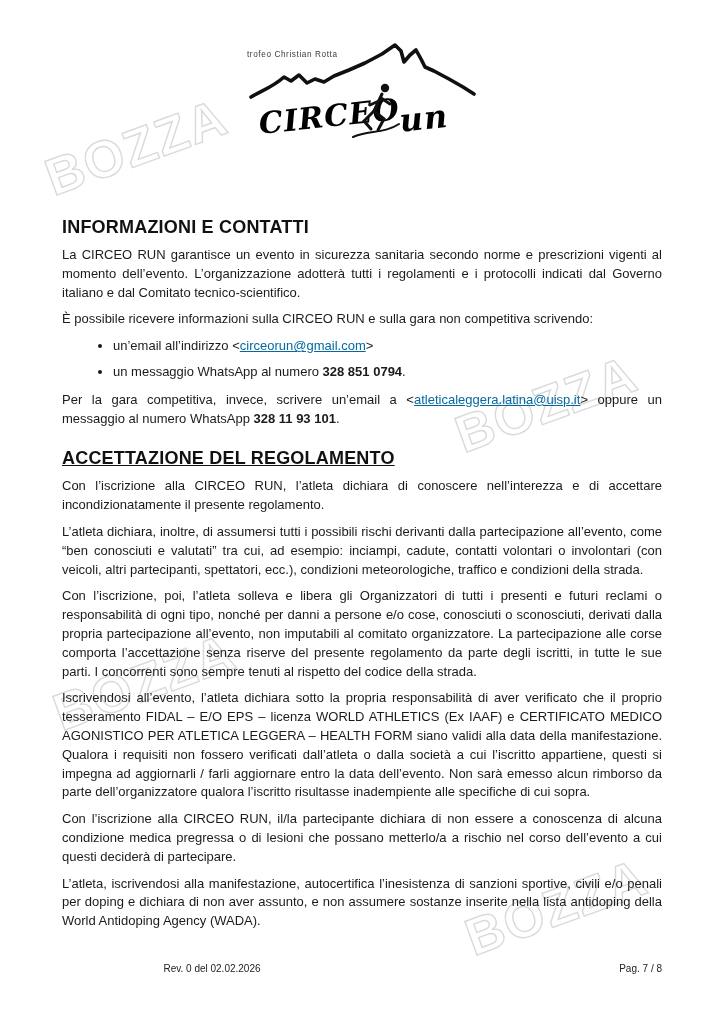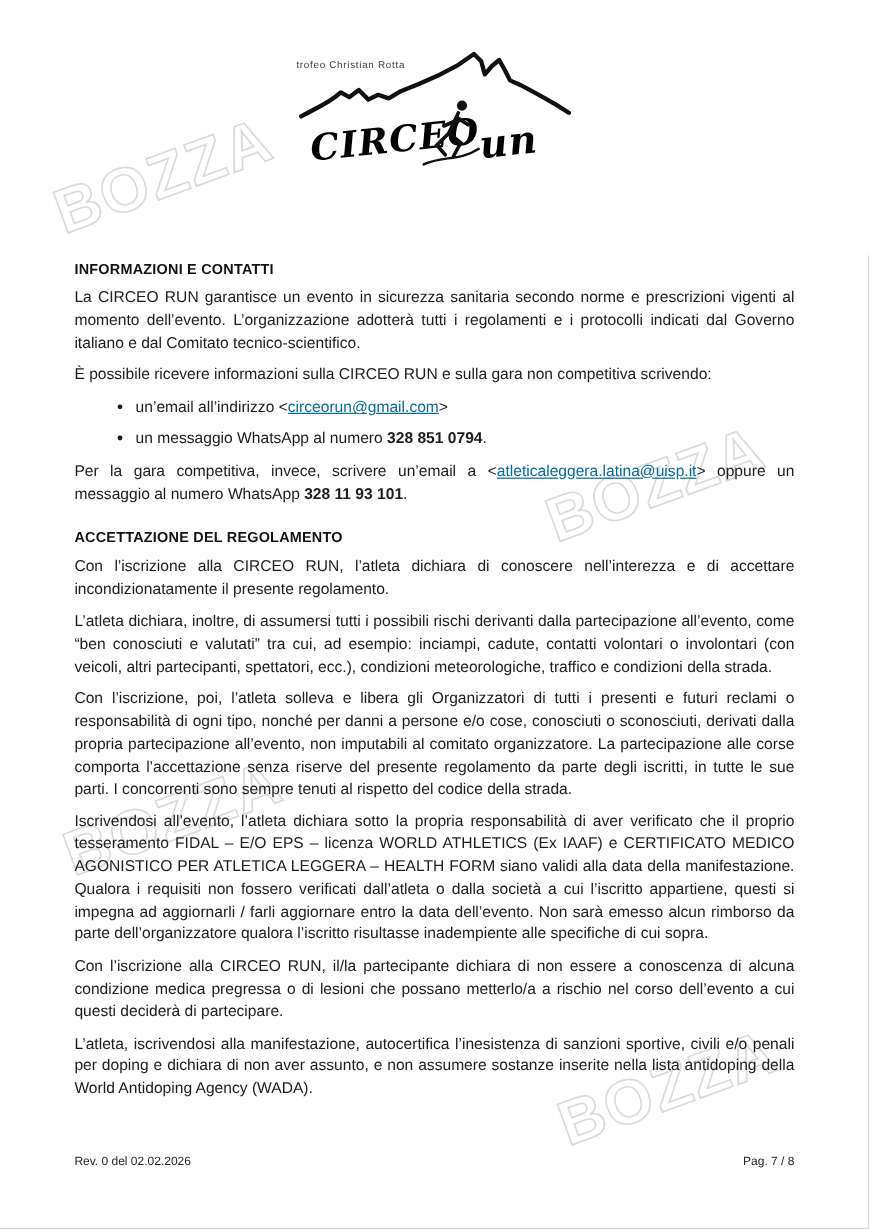--- a/index.html
+++ b/index.html
@@ -24,38 +24,38 @@
   .wm1 { left:42px;  top:117px; }
   .wm2 { left:452px; top:374px; }
   .wm3 { left:50px;  top:652px; }
   .wm4 { left:462px; top:877px; }
   
   .content {
     position:absolute; left:62px; right:62px; top:0; z-index:1;
   }
   .logo-wrap { width:250px; margin:38px auto 72px auto; }
   .section-heading {
-    font-size:12px; font-weight:700; letter-spacing:0.2px;
+    font-size:18px; font-weight:700; letter-spacing:0.2px;
     margin:0 0 8px 0; color:#111;
   }
-  .sec-gap { margin-top:20px; }
+  .sec-gap { margin-top:20px;text-decoration:underline; }
   .sec-gap-lg { margin-top:24px; }
   p.body-par {
     text-align:justify; line-height:18.8px; margin:0 0 8px 0;
   }
   ul.contact-list { margin:2px 0 9px 0; padding-left:51px; }
   ul.contact-list li { line-height:18.8px; margin-bottom:7px; }
   .link { color:#0369a1; text-decoration:underline; cursor:pointer; }
   .bold { font-weight:700; }
   
   .footer {
     position:absolute; left:62px; right:62px; bottom:50px; z-index:1;
     display:flex; align-items:flex-end; font-size:10px; color:#222;
   }
-  .footer-left  { flex:1; text-align:left; }
+  .footer-left  { flex:1; text-align:center; }
   .footer-center{ flex:1.4; text-align:center; line-height:13.5px; }
   .footer-right { flex:1; text-align:right; }
   .footer-org-name { font-weight:700; }
   
   .logo-tagline { font-family:"Liberation Sans", sans-serif; }
   .logo-script  { font-family:"DejaVu Serif", serif; font-style:italic; font-weight:700; }
 </style>
 </head>
 <body>
 

